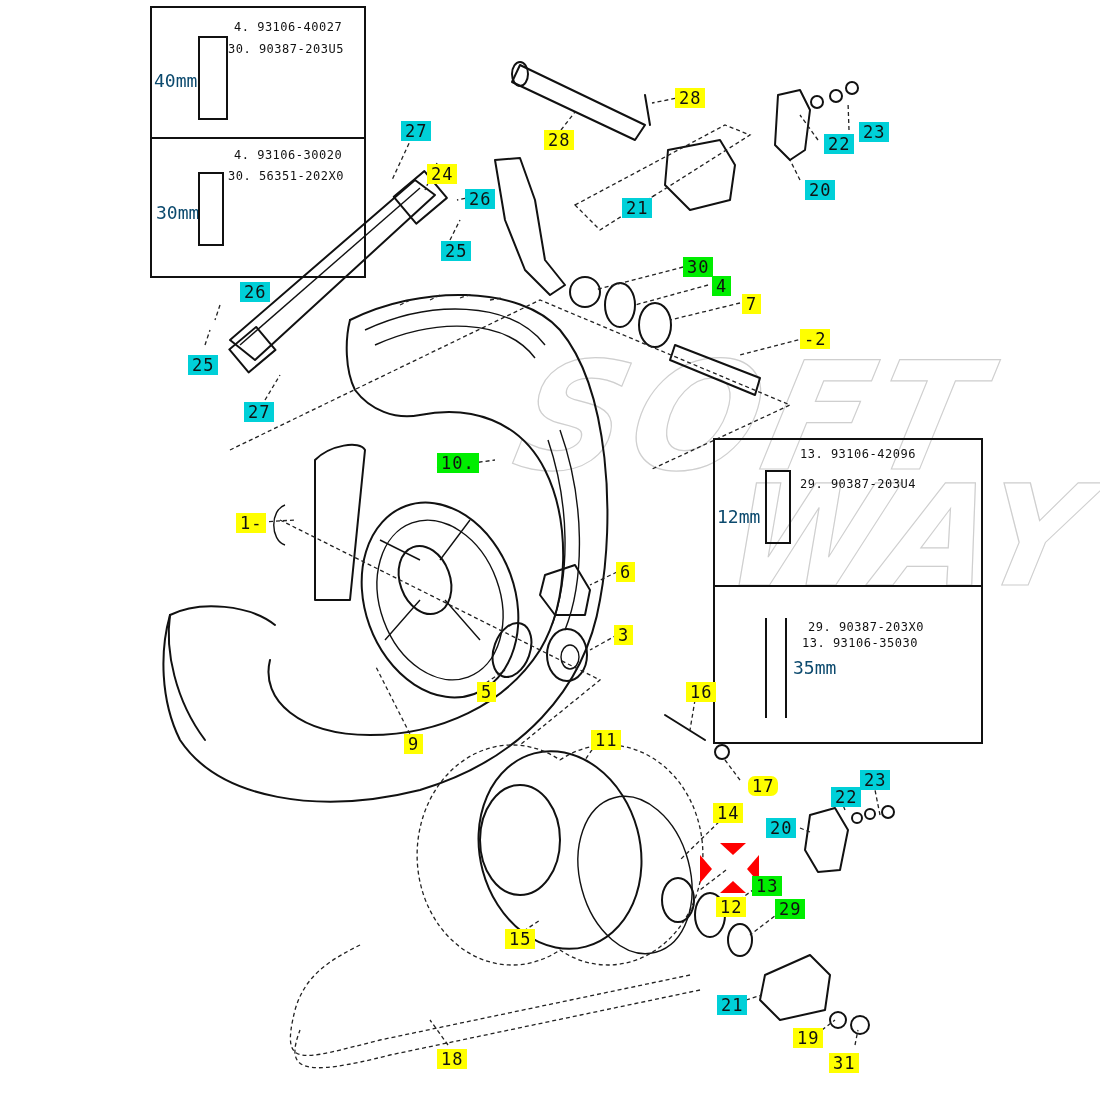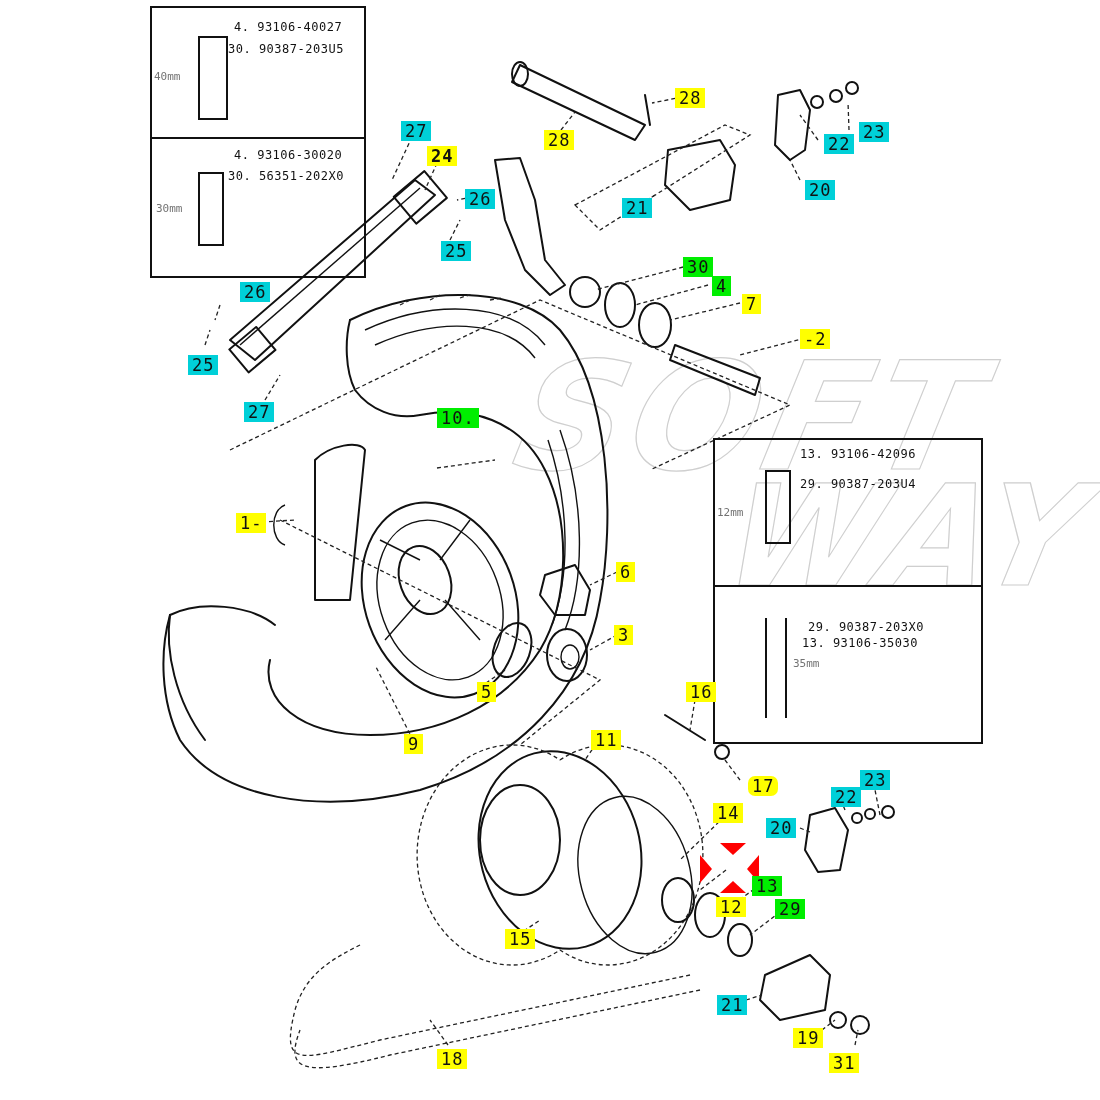--- a/index.html
+++ b/index.html
@@ -11,21 +11,21 @@
   .ln-thin { fill: none; stroke: #111; stroke-width: 1.4; }
   .dash { fill: none; stroke: #222; stroke-width: 1.3; stroke-dasharray: 4 3; }
   .callout { position: absolute; font-size: 17px; line-height: 20px; padding: 0 4px;
              color: #111; letter-spacing: 1px; white-space: nowrap; }
   .c-yellow { background: #ffff00; }
   .c-cyan   { background: #00d0d8; }
   .c-green  { background: #00ee00; }
   .inset { position: absolute; border: 2px solid #111; background: transparent; }
   .inset-text { position: absolute; font-size: 12px; color: #111; white-space: nowrap;
                 letter-spacing: 0.5px; }
-  .dim-label { position: absolute; font-size: 11px; color: #737373; }
+  .dim-label { position: absolute; font-size: 18px; color: #0c4a6e; }
   .watermark { position: absolute; font-family: "DejaVu Sans", sans-serif; font-weight: bold;
                font-style: italic; color: transparent; -webkit-text-stroke: 1.2px #cfcfcf;
                letter-spacing: 6px; }
   .red-arrow { position: absolute; width: 0; height: 0; }
 </style>
 </head>
 <body>
 
 <div id="stage">
 
@@ -190,37 +190,37 @@
   <div class="inset-text" style="left:800px; top:477px;">29. 90387-203U4</div>
   <div class="dim-label" style="left:717px; top:506px;">12mm</div>
   <div style="position:absolute; left:765px; top:470px; width:22px; height:70px; border:2px solid #111;"></div>
 
   <div class="inset-text" style="left:802px; top:600px;margin-top:36px;">13. 93106-35030</div>
   <div class="inset-text" style="left:808px; top:620px;">29. 90387-203X0</div>
   <div class="dim-label" style="left:793px; top:657px;">35mm</div>
   <div style="position:absolute; left:765px; top:618px; width:18px; height:100px; border-left:2px solid #111; border-right:2px solid #111;"></div>
 
   <div class="callout c-cyan" style="left:401px; top:121px;">27</div>
-  <div class="callout c-yellow" style="left:427px; top:146px;font-weight:bold;">24</div>
+  <div class="callout c-yellow" style="left:427px; top:164px;">24</div>
   <div class="callout c-yellow" style="left:544px; top:130px;">28</div>
   <div class="callout c-yellow" style="left:675px; top:88px;">28</div>
   <div class="callout c-cyan" style="left:824px; top:134px;">22</div>
   <div class="callout c-cyan" style="left:859px; top:122px;">23</div>
   <div class="callout c-cyan" style="left:805px; top:180px;">20</div>
   <div class="callout c-cyan" style="left:465px; top:189px;">26</div>
   <div class="callout c-cyan" style="left:622px; top:198px;">21</div>
   <div class="callout c-cyan" style="left:441px; top:241px;">25</div>
   <div class="callout c-green" style="left:683px; top:257px;">30</div>
   <div class="callout c-green" style="left:712px; top:276px;">4</div>
   <div class="callout c-yellow" style="left:742px; top:294px;">7</div>
   <div class="callout c-yellow" style="left:800px; top:329px;">-2</div>
   <div class="callout c-cyan" style="left:240px; top:282px;">26</div>
   <div class="callout c-cyan" style="left:188px; top:355px;">25</div>
   <div class="callout c-cyan" style="left:244px; top:402px;">27</div>
-  <div class="callout c-green" style="left:437px; top:408px;text-align:center;">10.</div>
+  <div class="callout c-green" style="left:437px; top:453px;text-align:center;">10.</div>
   <div class="callout c-yellow" style="left:236px; top:513px;">1-</div>
   <div class="callout c-yellow" style="left:616px; top:562px;">6</div>
   <div class="callout c-yellow" style="left:614px; top:625px;">3</div>
   <div class="callout c-yellow" style="left:477px; top:682px;">5</div>
   <div class="callout c-yellow" style="left:404px; top:734px;">9</div>
   <div class="callout c-yellow" style="left:686px; top:682px;">16</div>
   <div class="callout c-yellow" style="left:591px; top:730px;">11</div>
   <div class="callout c-yellow" style="left:748px; top:776px;border-radius:7px;">17</div>
   <div class="callout c-yellow" style="left:713px; top:803px;">14</div>
   <div class="callout c-cyan" style="left:831px; top:787px;">22</div>

